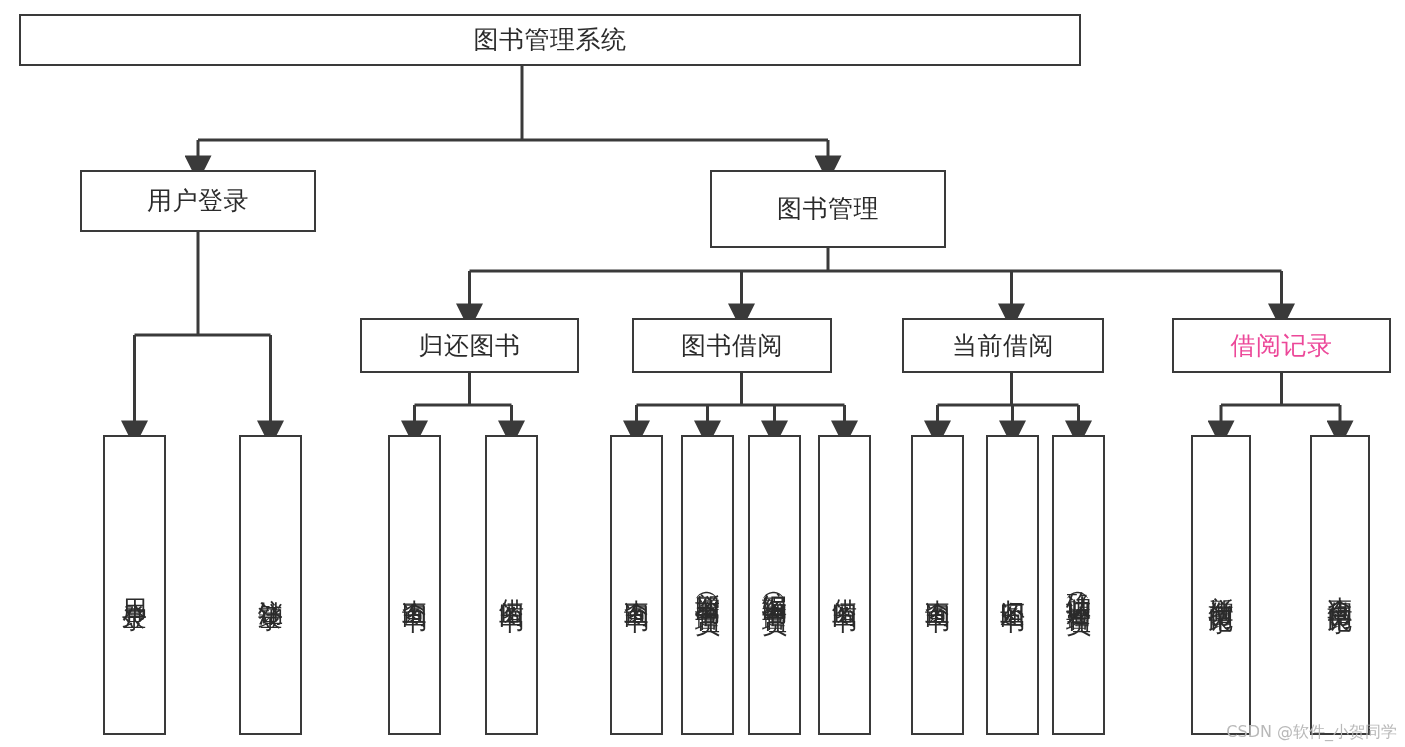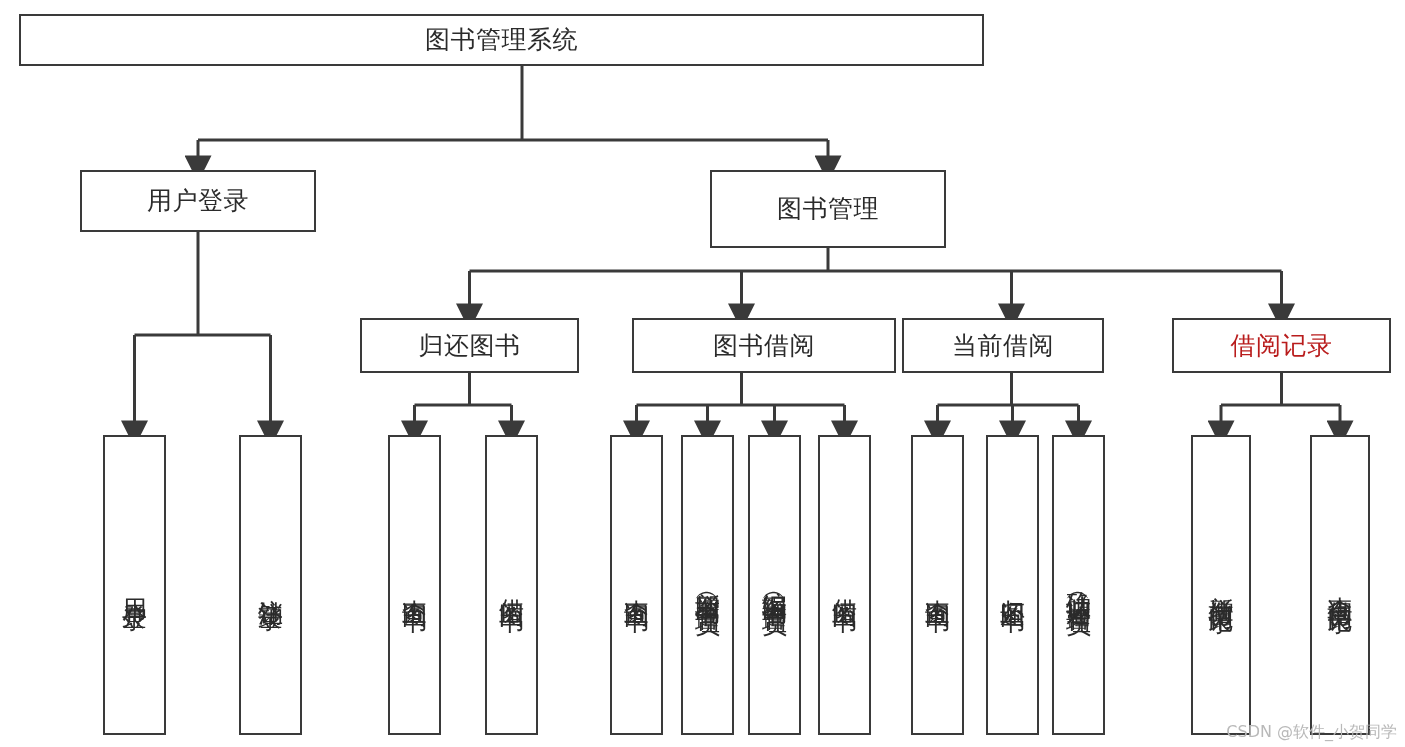--- a/index.html
+++ b/index.html
@@ -110,40 +110,40 @@
         <path d="M 1012.5 405 L 1012.5 424" marker-end="url(#arrowhead)"></path>
         <path d="M 1078.5 405 L 1078.5 424" marker-end="url(#arrowhead)"></path>
         <path d="M 1281.5 373 L 1281.5 405"></path>
         <path d="M 1221 405 L 1340 405"></path>
         <path d="M 1221 405 L 1221 424" marker-end="url(#arrowhead)"></path>
         <path d="M 1340 405 L 1340 424" marker-end="url(#arrowhead)"></path>
       </g>
   </svg>
 
   <div id="nodes-layer">
-      <div class="node horizontal" style="left: 19px; top: 14px; width: 965px; height: 52px; border-color: rgb(58, 58, 58); background: rgb(255, 255, 255);">
+      <div class="node horizontal" style="left: 19px; top: 14px; width: 1062px; height: 52px; border-color: rgb(58, 58, 58); background: rgb(255, 255, 255);">
         <span class="node-label" style="color: rgb(43, 43, 43);">图书管理系统</span>
       </div>
       <div class="node horizontal" style="left: 80px; top: 170px; width: 236px; height: 62px; border-color: rgb(58, 58, 58); background: rgb(255, 255, 255);">
         <span class="node-label" style="color: rgb(43, 43, 43);">用户登录</span>
       </div>
       <div class="node horizontal" style="left: 710px; top: 170px; width: 236px; height: 78px; border-color: rgb(58, 58, 58); background: rgb(255, 255, 255);">
         <span class="node-label" style="color: rgb(43, 43, 43);">图书管理</span>
       </div>
       <div class="node horizontal" style="left: 360px; top: 318px; width: 219px; height: 55px; border-color: rgb(58, 58, 58); background: rgb(255, 255, 255);">
         <span class="node-label" style="color: rgb(43, 43, 43);">归还图书</span>
       </div>
-      <div class="node horizontal" style="left: 632px; top: 318px; width: 264px; height: 55px; border-color: rgb(58, 58, 58); background: rgb(255, 255, 255);">
+      <div class="node horizontal" style="left: 632px; top: 318px; width: 200px; height: 55px; border-color: rgb(58, 58, 58); background: rgb(255, 255, 255);">
         <span class="node-label" style="color: rgb(43, 43, 43);">图书借阅</span>
       </div>
       <div class="node horizontal" style="left: 902px; top: 318px; width: 202px; height: 55px; border-color: rgb(58, 58, 58); background: rgb(255, 255, 255);">
         <span class="node-label" style="color: rgb(43, 43, 43);">当前借阅</span>
       </div>
       <div class="node horizontal" style="left: 1172px; top: 318px; width: 219px; height: 55px; border-color: rgb(58, 58, 58); background: rgb(255, 255, 255);">
-        <span class="node-label" style="color: #b91c1c;">借阅记录</span>
+        <span class="node-label" style="color: #ec4899;">借阅记录</span>
       </div>
       <div class="node vertical" style="left: 103px; top: 435px; width: 63px; height: 300px; border-color: rgb(58, 58, 58); background: rgb(255, 255, 255);">
         <span class="node-label" style="color: rgb(43, 43, 43);">用户登录</span>
       </div>
       <div class="node vertical" style="left: 239px; top: 435px; width: 63px; height: 300px; border-color: rgb(58, 58, 58); background: rgb(255, 255, 255);">
         <span class="node-label" style="color: rgb(43, 43, 43);">注销登录</span>
       </div>
       <div class="node vertical" style="left: 388px; top: 435px; width: 53px; height: 300px; border-color: rgb(58, 58, 58); background: rgb(255, 255, 255);">
         <span class="node-label" style="color: rgb(43, 43, 43);">查询图书</span>
       </div>

